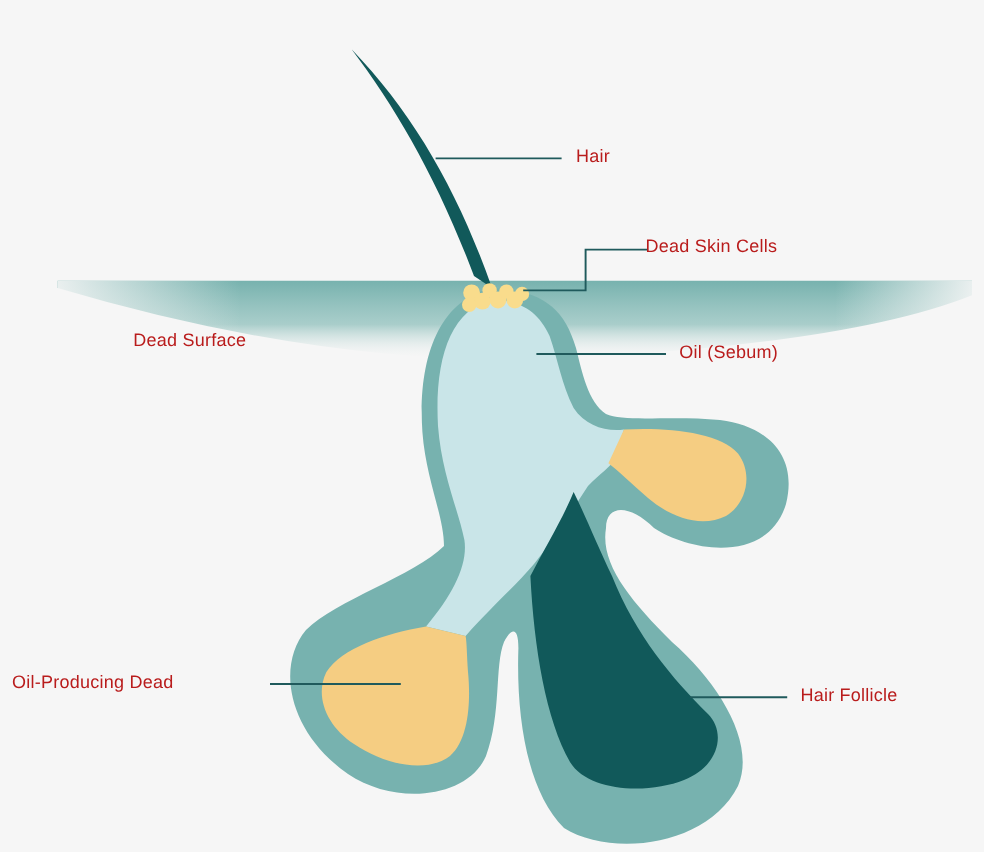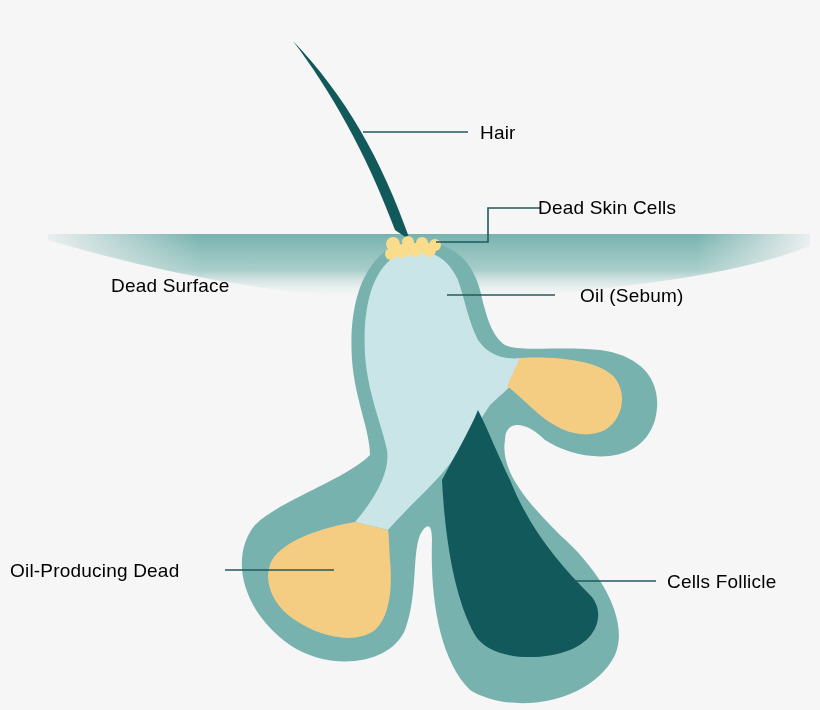--- a/index.html
+++ b/index.html
@@ -6,22 +6,22 @@
     body {
       width: 820px; height: 710px;
       background: #f6f6f6;
       position: relative;
       overflow: hidden;
       font-family: "Liberation Sans", "DejaVu Sans", sans-serif;
     }
     #diagram { position: absolute; left: 0; top: 0; width: 820px; height: 710px; }
     .label {
       position: absolute;
-      color: #000000;
-      font-size: 19px;
+      color: #b91c1c;
+      font-size: 15px;
       letter-spacing: 0.2px;
       white-space: nowrap;
       line-height: 1;
     }
   </style>
 </head>
 <body>
 
 <svg id="diagram" viewBox="0 0 820 710" xmlns="http://www.w3.org/2000/svg">
   <defs>
@@ -121,15 +121,15 @@
     <polyline points="436,242 488,242 488,208 540,208"></polyline>
     <line x1="447" y1="295" x2="555" y2="295"></line>
     <line x1="225" y1="570" x2="334" y2="570"></line>
     <line x1="575" y1="581" x2="656" y2="581"></line>
   </g>
 </svg>
 
 <div class="label" style="left:480px; top:123px;">Hair</div>
 <div class="label" style="left:538px; top:198px;">Dead Skin Cells</div>
 <div class="label" style="left:111px; top:276px;">Dead Surface</div>
-<div class="label" style="left:580px; top:286px;text-align:right;">Oil (Sebum)</div>
+<div class="label" style="left:566px; top:286px;text-align:right;">Oil (Sebum)</div>
 <div class="label" style="left:10px; top:561px;">Oil-Producing Dead</div>
-<div class="label" style="left:667px; top:572px;">Cells Follicle</div>
+<div class="label" style="left:667px; top:572px;">Hair Follicle</div>
 
 </body></html>

